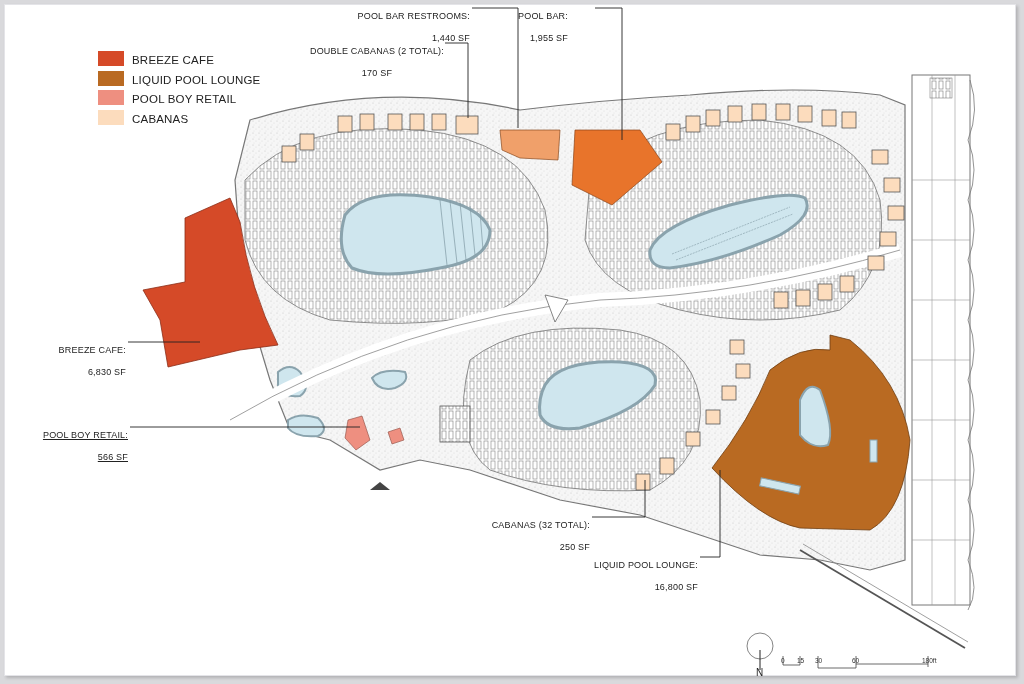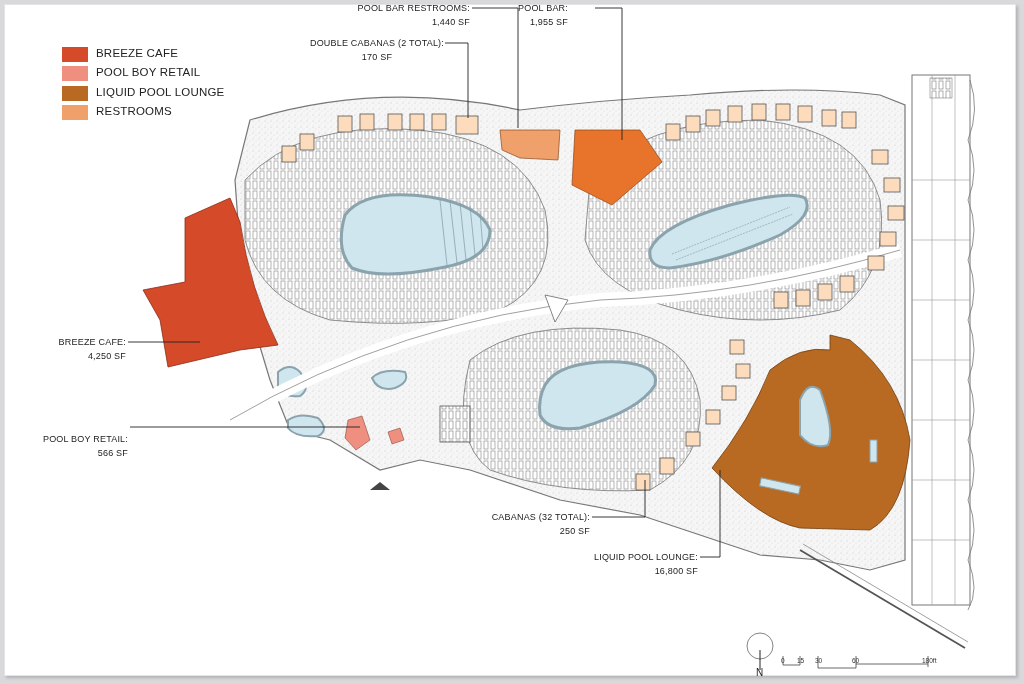--- a/index.html
+++ b/index.html
@@ -1,23 +1,23 @@
 <!DOCTYPE html>
 <html><head>
 <meta charset="utf-8">
 <style>
   html, body { margin:0; padding:0; }
   body { width:1024px; height:684px; background:#d9d9dc; position:relative; overflow:hidden; font-family:"Liberation Sans", sans-serif; }
   .frame { position:absolute; left:4px; top:4px; width:1012px; height:672px; background:#ffffff; box-shadow: inset 0 0 0 1px #e4e4e8, 2px 2px 3px rgba(0,0,0,0.18); }
   .legend { position:absolute; left:62px; top:47px; }
-  .legend-row { display:flex; align-items:flex-start; height:19.4px; }
+  .legend-row { display:flex; align-items:flex-end; height:19.4px;margin-left:36px; }
   .swatch { width:26px; height:15px; margin-right:8px; }
   .legend-label { font-size:11.5px; color:#222; letter-spacing:0.2px; }
   .callout { position:absolute; font-size:9px; color:#222; text-align:right; line-height:14px; letter-spacing:0.2px; }
-  .callout .title, .callout .area { display:block; }
+  .callout .title, .callout .area { display:block;margin-top:8px; }
   svg.plan { position:absolute; left:0; top:0; }
   .scale-label { font-size:6.5px; fill:#333; font-family:"Liberation Sans", sans-serif; }
   .north-label { position:absolute; left:756px; top:667px; font-size:10px; color:#222; }
 </style>
 </head>
 <body>
 
 <div class="frame"></div>
 
 <svg class="plan" width="1024" height="684" viewBox="0 0 1024 684">
@@ -165,50 +165,50 @@
 </svg>
 
 <div class="north-label">N</div>
 
 <div class="legend">
   <div class="legend-row">
     <div class="swatch" style="background:#d54a28"></div>
     <span class="legend-label">BREEZE CAFE</span>
   </div>
   <div class="legend-row">
+    <div class="swatch" style="background:#b96a22"></div>
+    <span class="legend-label">LIQUID POOL LOUNGE</span>
+  </div>
+  <div class="legend-row">
     <div class="swatch" style="background:#ee8f80"></div>
     <span class="legend-label">POOL BOY RETAIL</span>
   </div>
   <div class="legend-row">
-    <div class="swatch" style="background:#b96a22"></div>
-    <span class="legend-label">LIQUID POOL LOUNGE</span>
-  </div>
-  <div class="legend-row">
-    <div class="swatch" style="background:#f0a06a"></div>
-    <span class="legend-label">RESTROOMS</span>
+    <div class="swatch" style="background:#fcdcbd"></div>
+    <span class="legend-label">CABANAS</span>
   </div>
 </div>
 
 <div class="callout" style="right:554px; top:1px;">
   <span class="title">POOL BAR RESTROOMS:</span>
   <span class="area">1,440 SF</span>
 </div>
 <div class="callout" style="right:456px; top:1px;">
   <span class="title">POOL BAR:</span>
   <span class="area">1,955 SF</span>
 </div>
 <div class="callout" style="right:580px; top:36px;text-align:center;">
   <span class="title">DOUBLE CABANAS (2 TOTAL):</span>
   <span class="area">170 SF</span>
 </div>
 <div class="callout" style="right:898px; top:335px;">
   <span class="title">BREEZE CAFE:</span>
-  <span class="area">4,250 SF</span>
-</div>
-<div class="callout" style="right:896px; top:432px;">
+  <span class="area">6,830 SF</span>
+</div>
+<div class="callout" style="right:896px; top:420px;text-decoration:underline;">
   <span class="title">POOL BOY RETAIL:</span>
   <span class="area">566 SF</span>
 </div>
 <div class="callout" style="right:434px; top:510px;">
   <span class="title">CABANAS (32 TOTAL):</span>
   <span class="area">250 SF</span>
 </div>
 <div class="callout" style="right:326px; top:550px;">
   <span class="title">LIQUID POOL LOUNGE:</span>
   <span class="area">16,800 SF</span>

